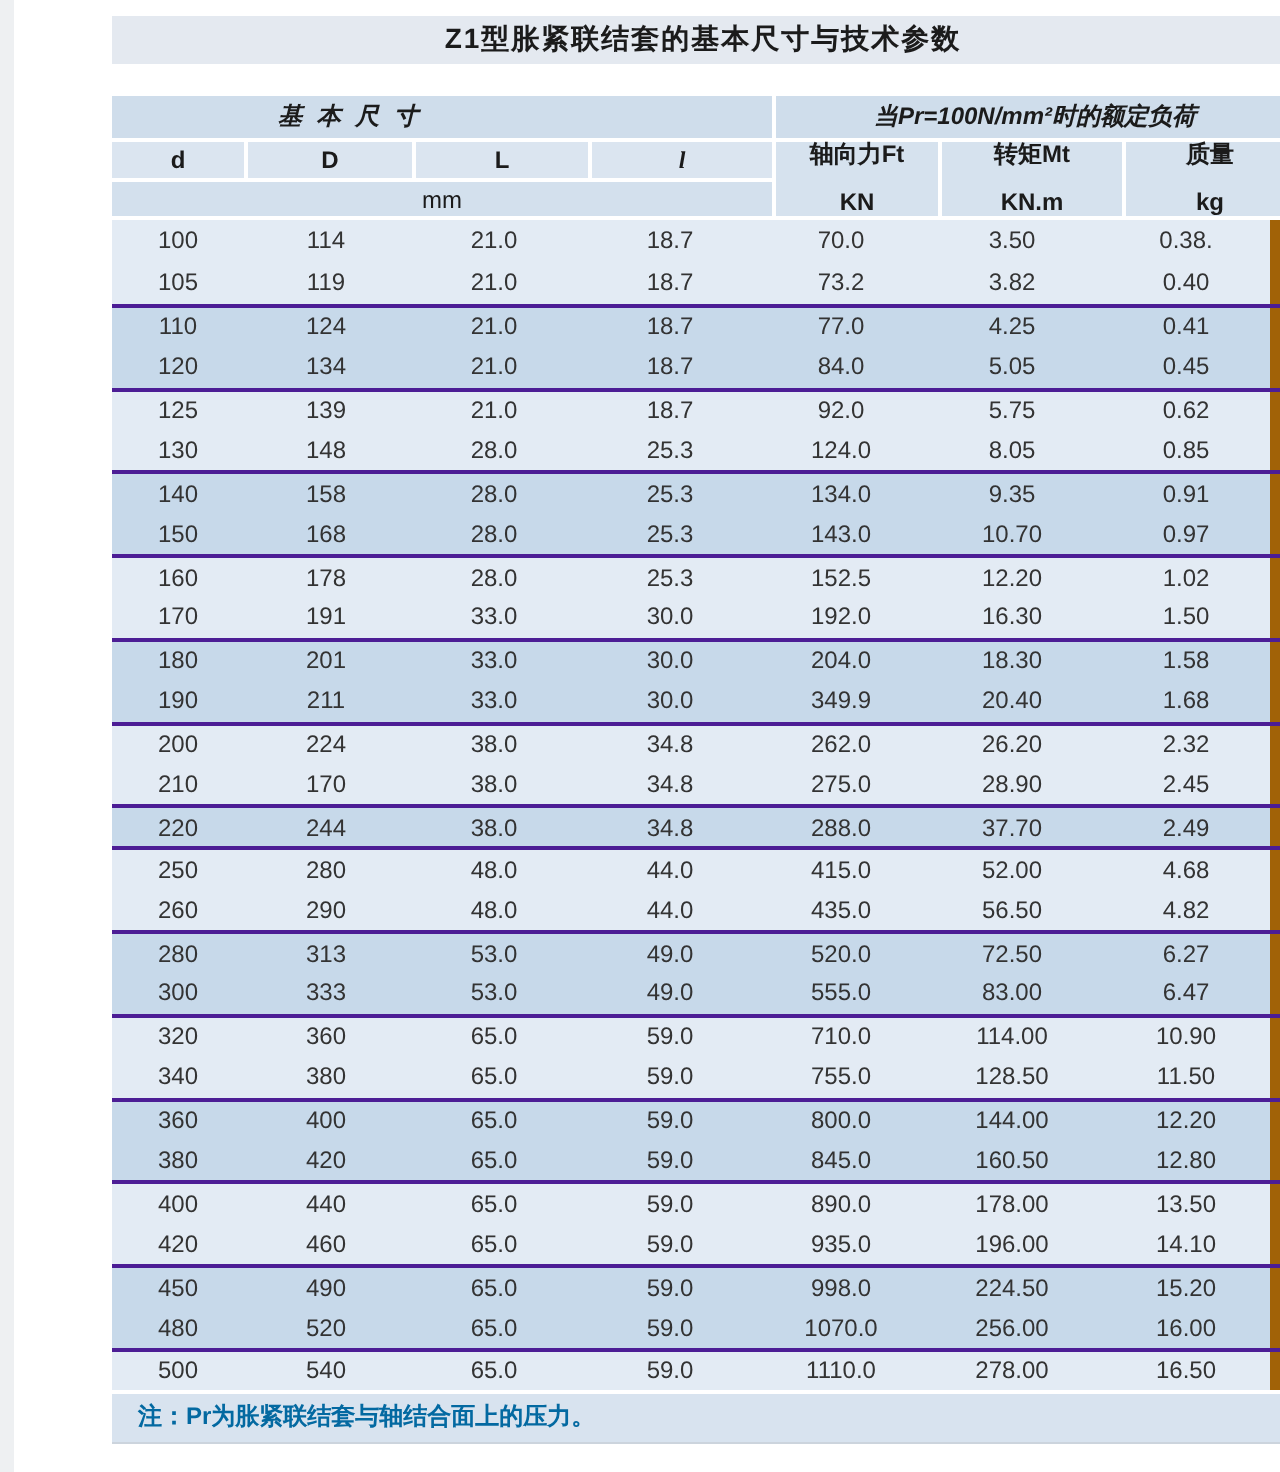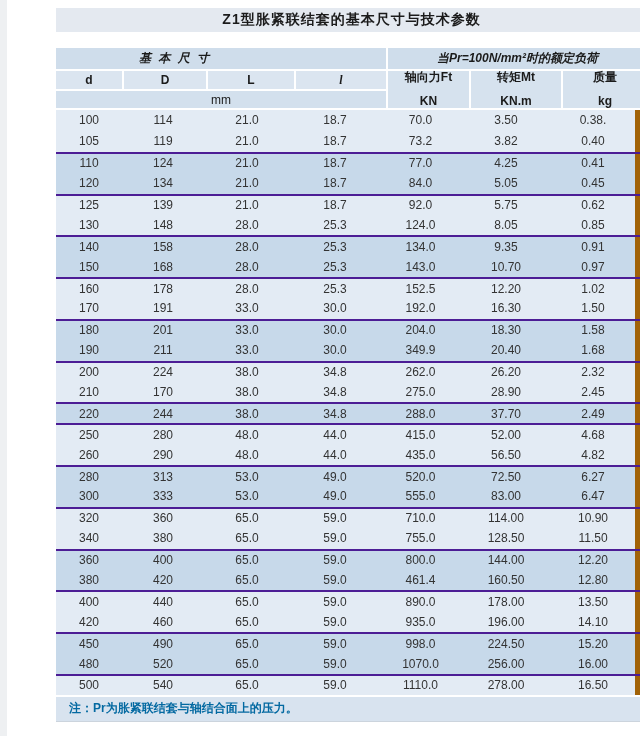--- a/index.html
+++ b/index.html
@@ -295,21 +295,21 @@
         <div class="dcell">59.0</div>
         <div class="dcell">800.0</div>
         <div class="dcell">144.00</div>
         <div class="dcell">12.20</div>
       </div>
       <div class="drow dark">
         <div class="dcell">380</div>
         <div class="dcell">420</div>
         <div class="dcell">65.0</div>
         <div class="dcell">59.0</div>
-        <div class="dcell">461.4</div>
+        <div class="dcell">845.0</div>
         <div class="dcell">160.50</div>
         <div class="dcell">12.80</div>
       </div>
       <div class="drow light sep">
         <div class="dcell">400</div>
         <div class="dcell">440</div>
         <div class="dcell">65.0</div>
         <div class="dcell">59.0</div>
         <div class="dcell">890.0</div>
         <div class="dcell">178.00</div>

